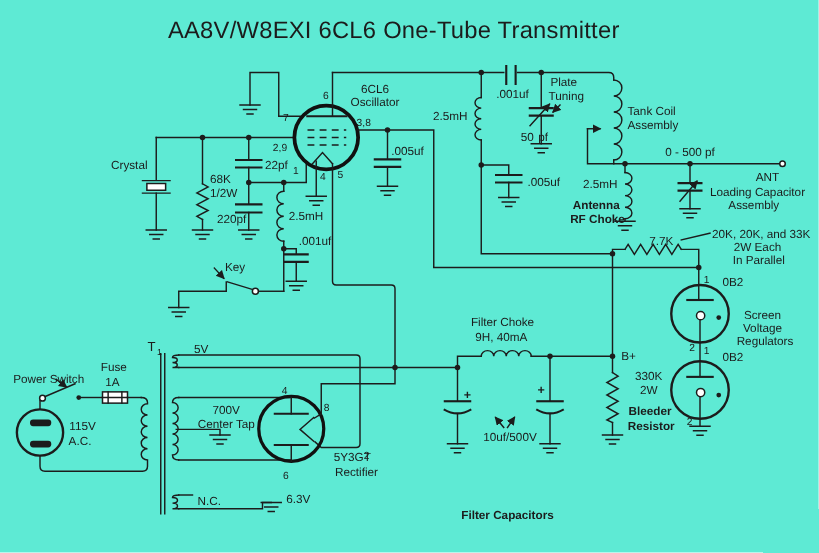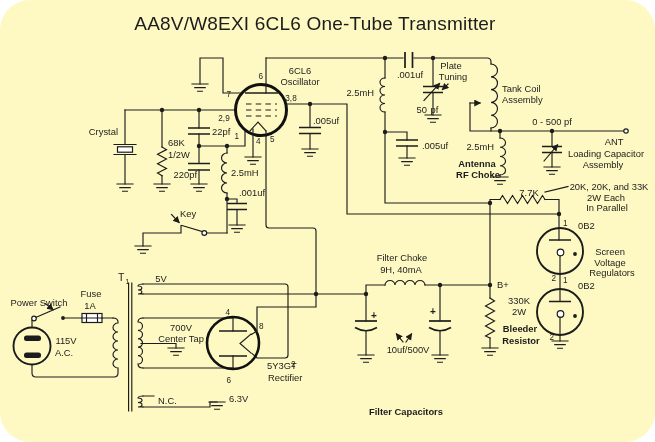--- a/index.html
+++ b/index.html
@@ -1,16 +1,16 @@
 <!DOCTYPE html>
 <html><head>
 <meta charset="utf-8">
 <style>
   html,body{margin:0;padding:0;background:#fff;}
-  .stage{position:relative;width:655px;height:442px;background:#fef9c3;overflow:hidden;border-radius:30px;}
+  .stage{position:relative;width:655px;height:442px;background:#5eead4;overflow:hidden;}
   svg{display:block;}
   svg text{font-family:"Liberation Sans","DejaVu Sans",sans-serif;fill:#1c1c1c;}
   .ttl{font-size:19px;letter-spacing:.2px;}
   .lb{font-size:9.4px;}
   .pin{font-size:8.2px;}
   .b{font-weight:bold;}
   .plus{font-size:10px;font-weight:bold;}
   .tt{font-size:10.5px;}
   .ts{font-size:7px;}
   .w{stroke:#1c1c1c;stroke-width:1.15;fill:none;stroke-linecap:square;}

